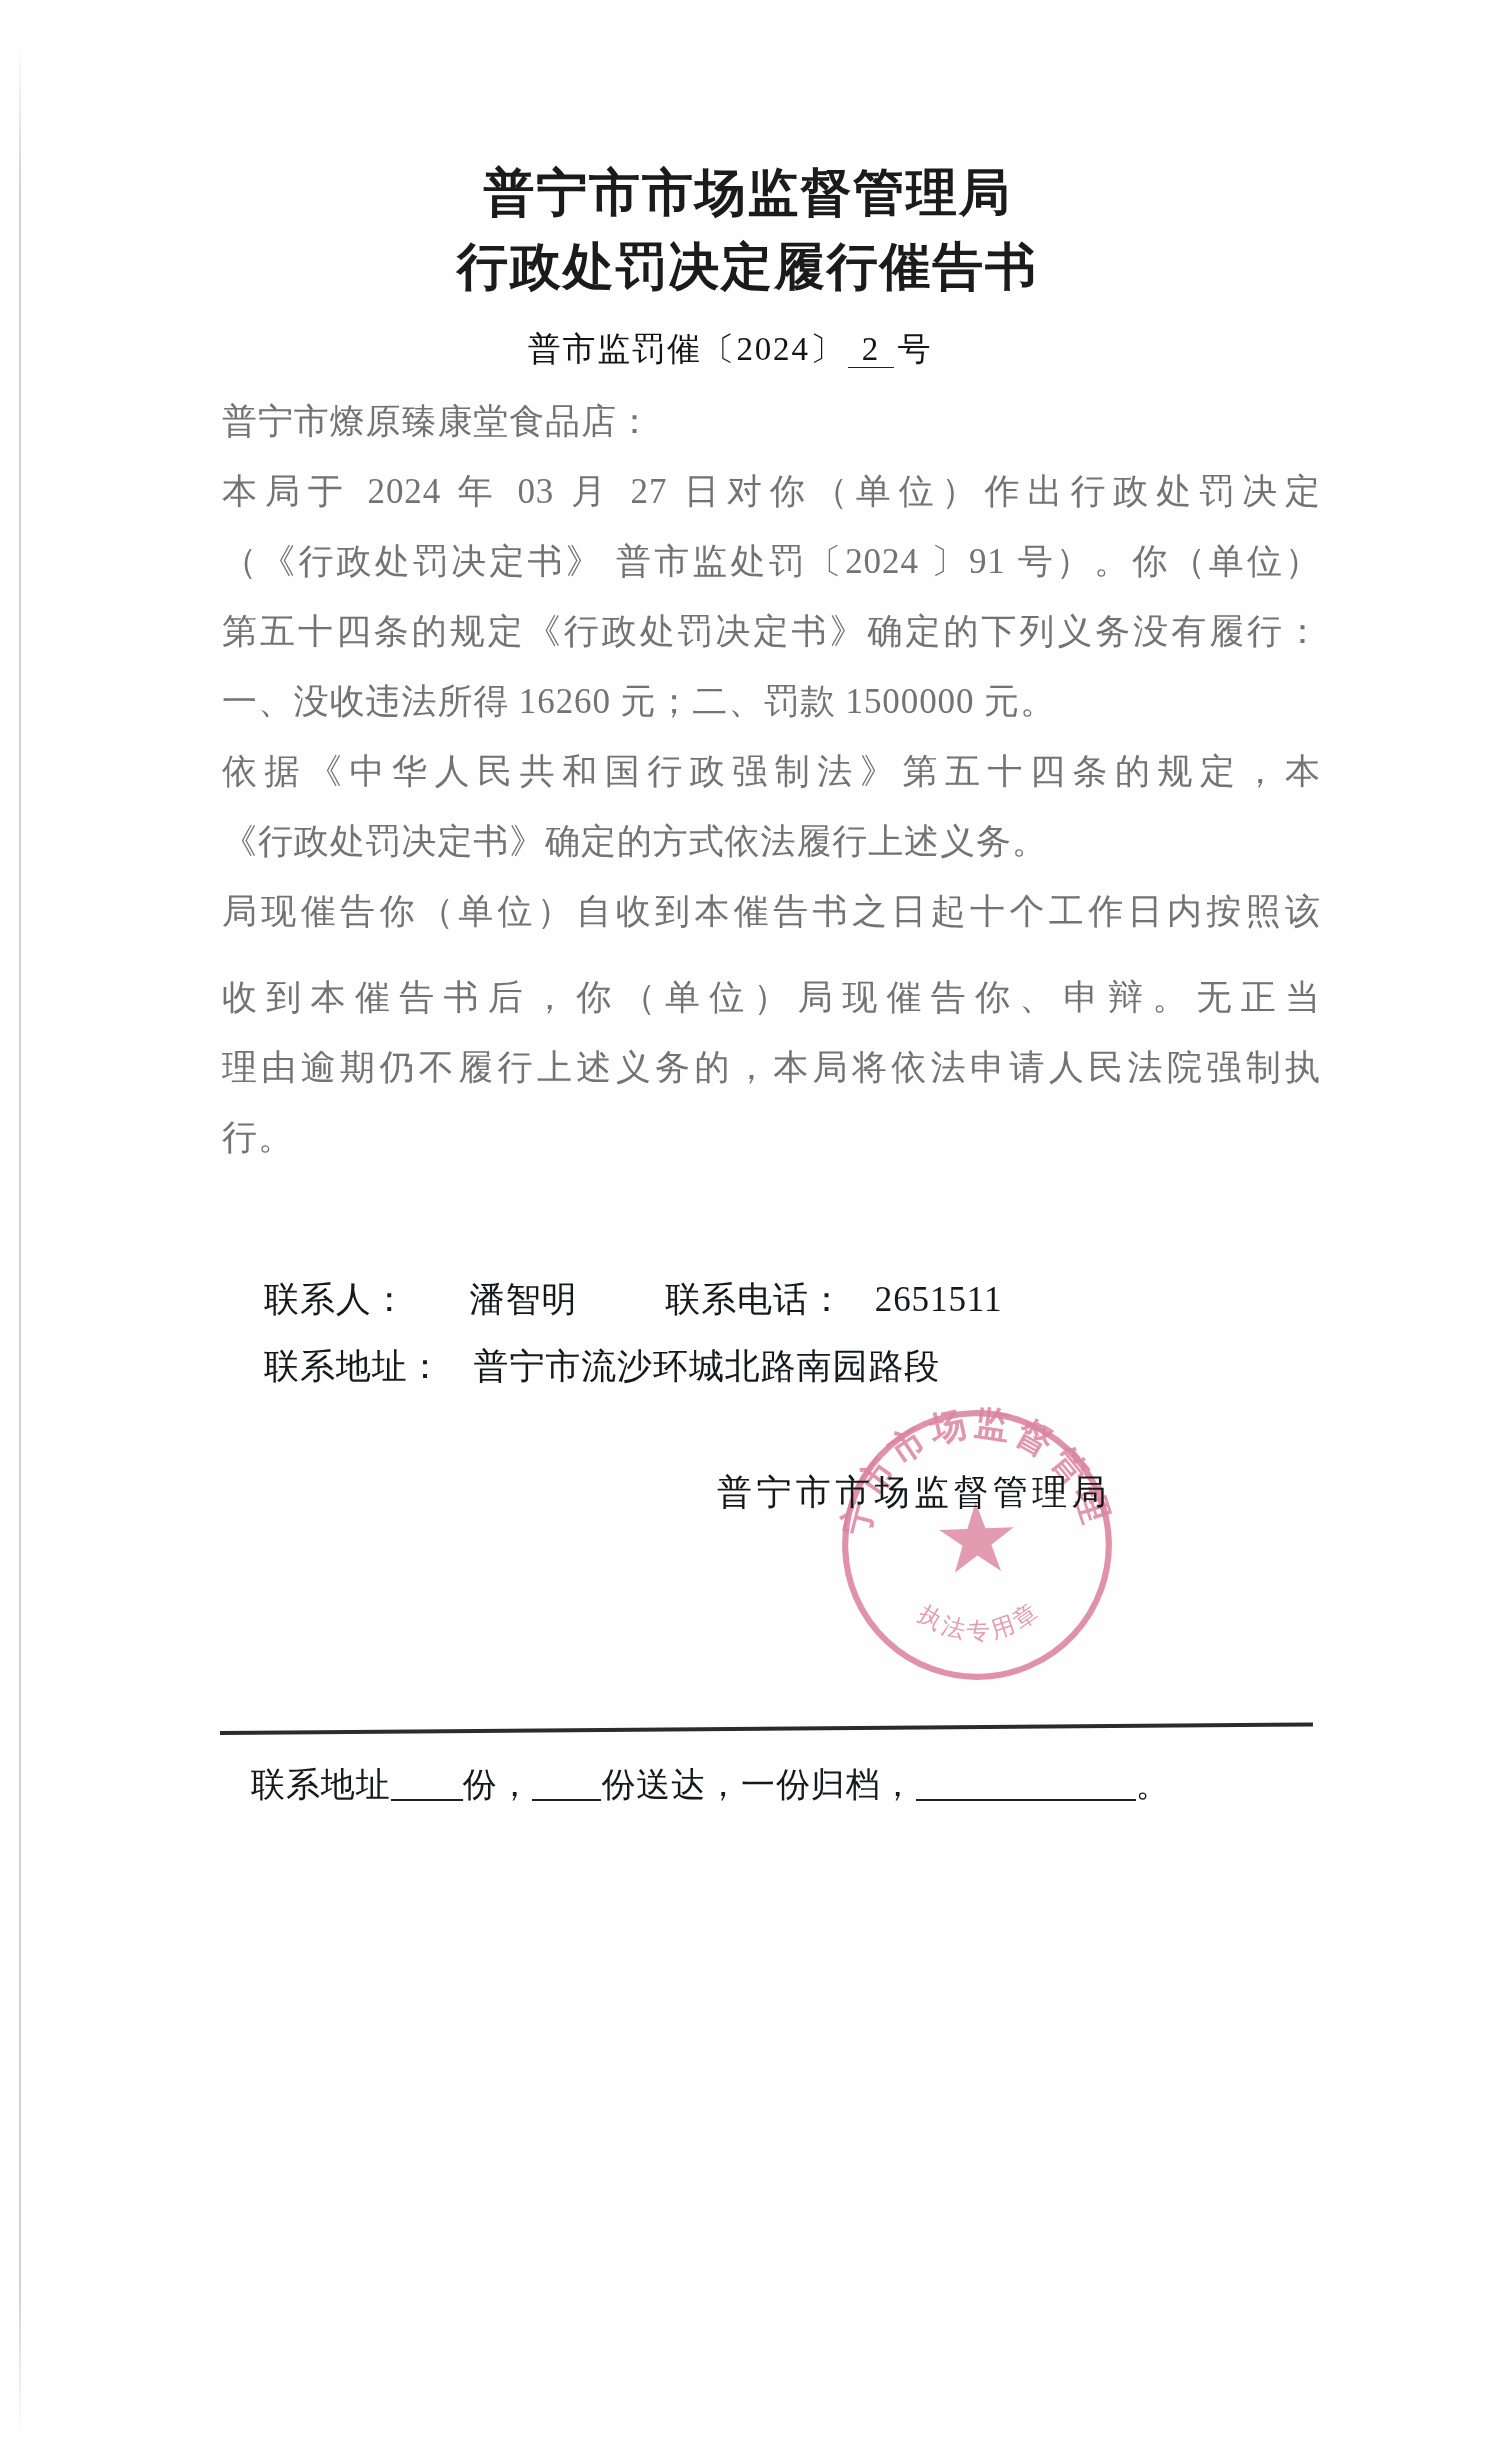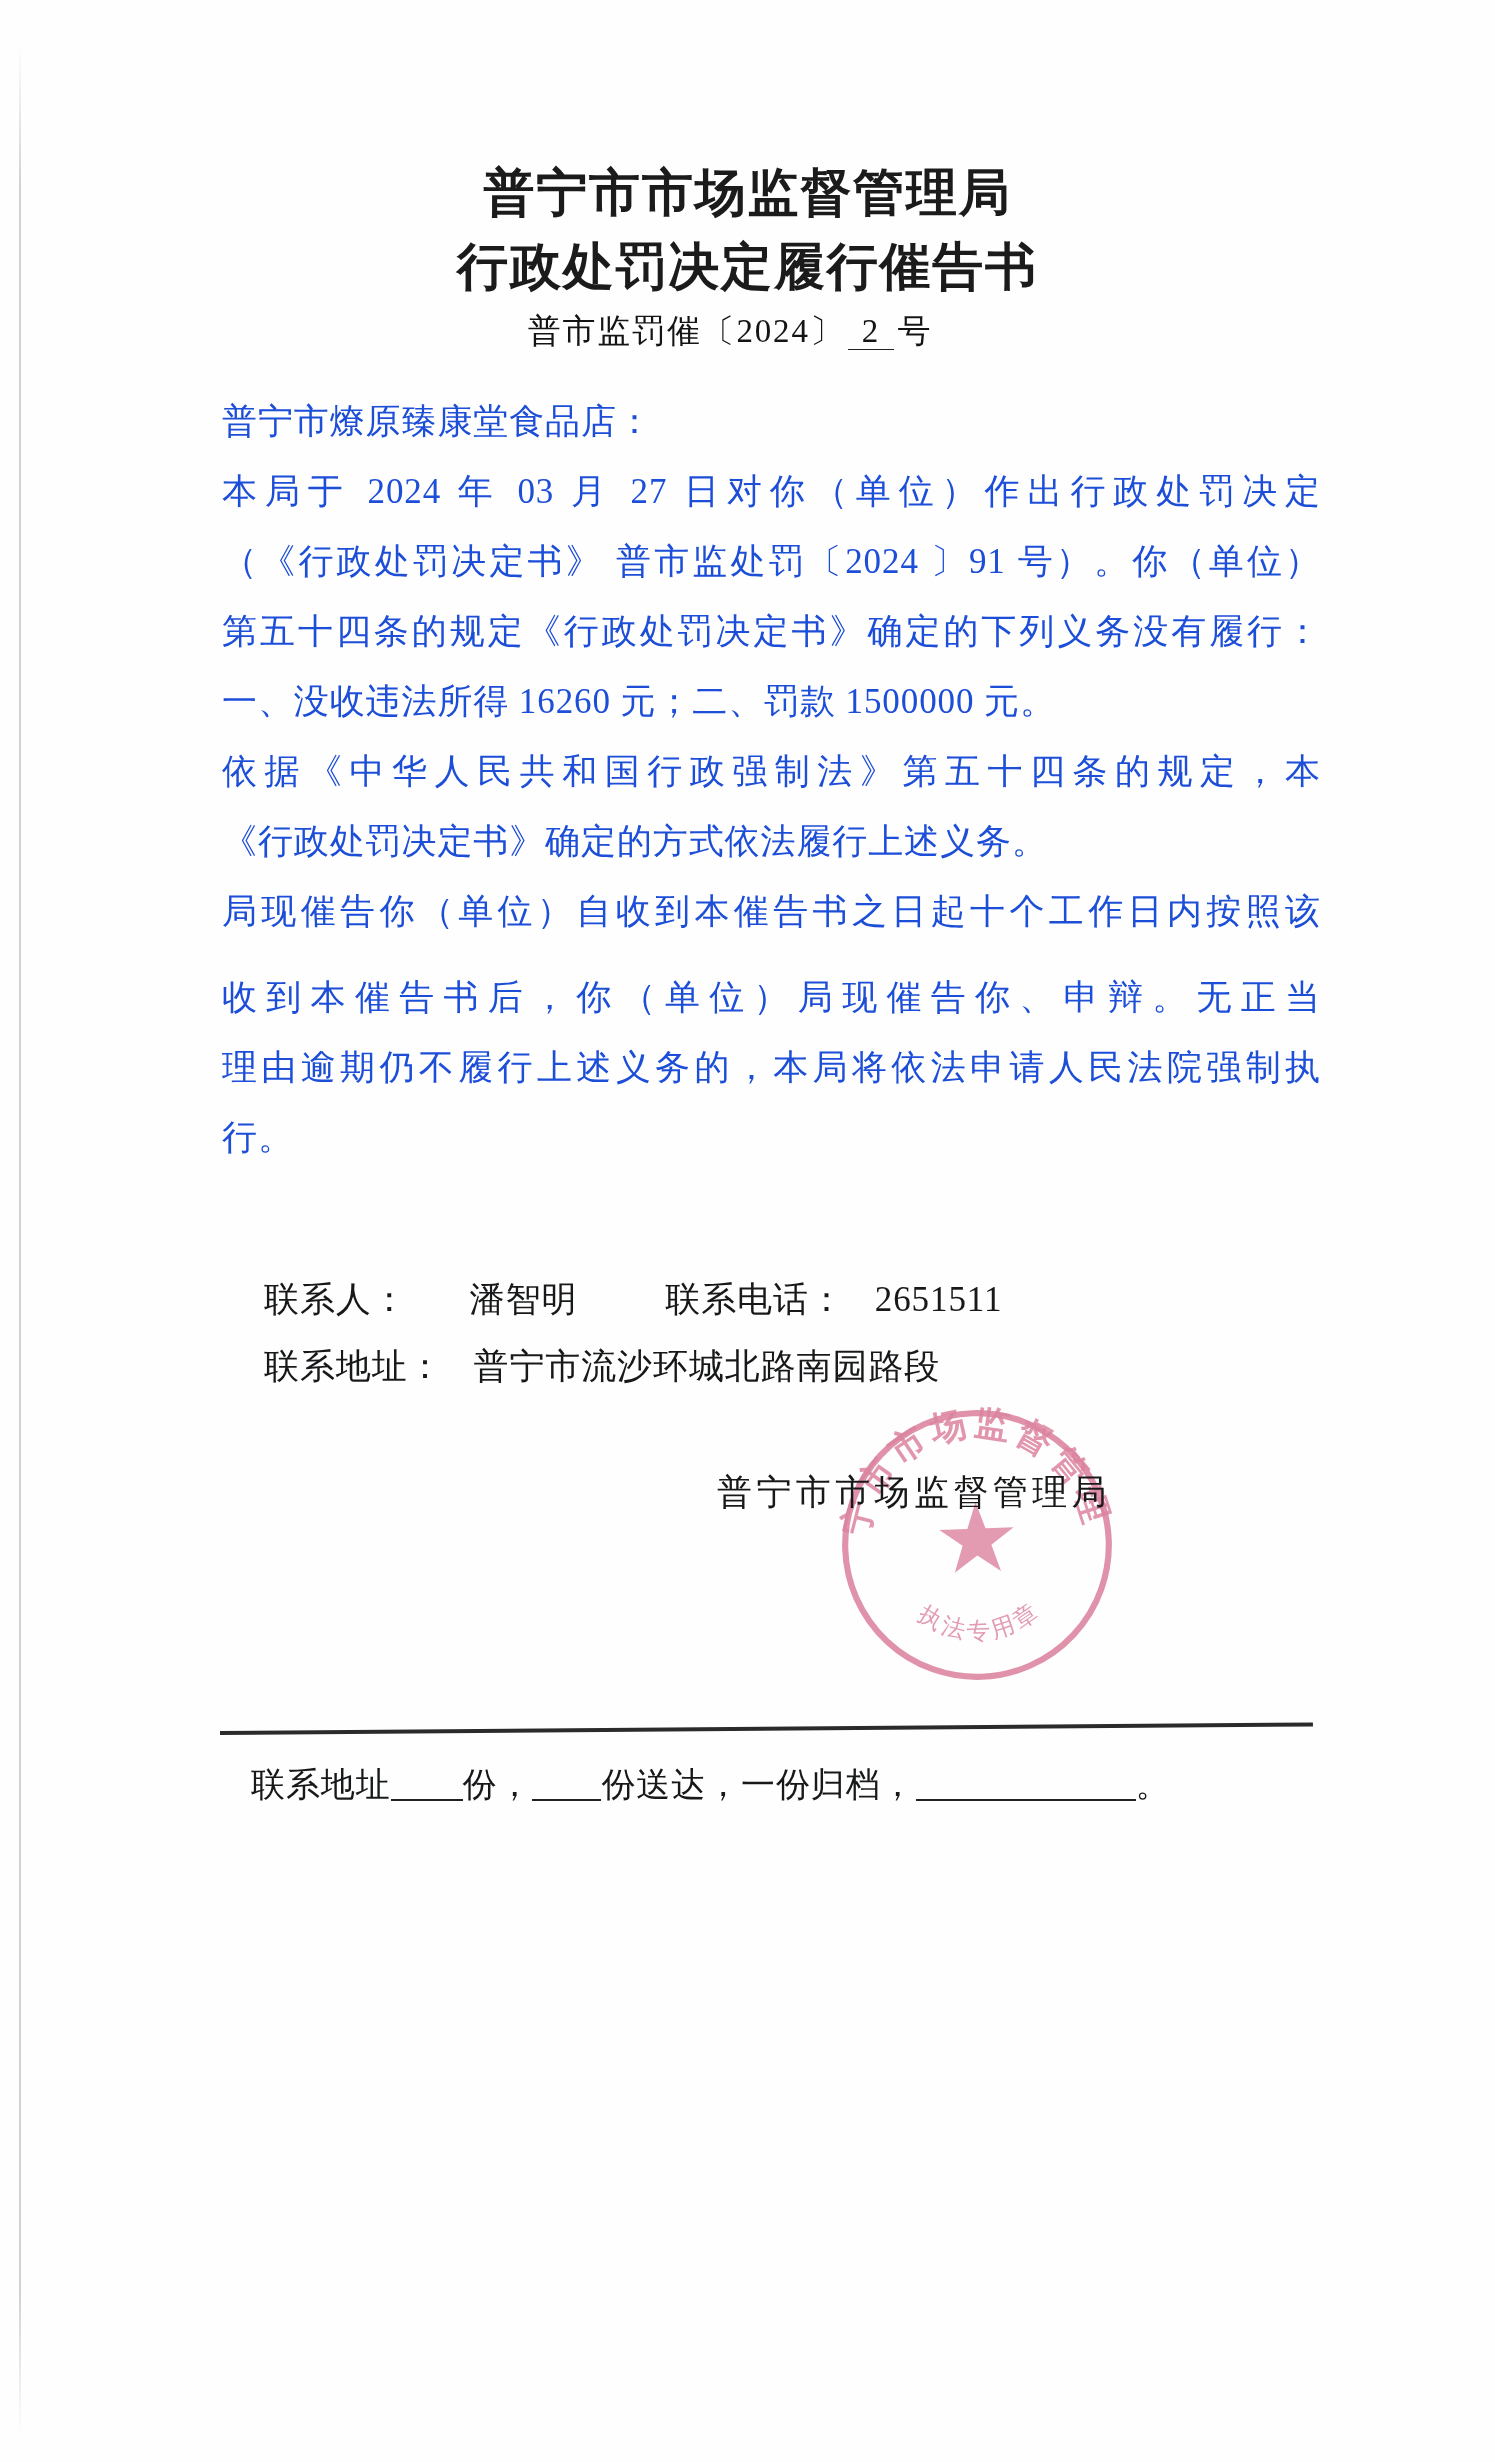--- a/index.html
+++ b/index.html
@@ -54,21 +54,21 @@
     white-space: nowrap;
   }
   .doc-title.line2 {
     margin-top: 3.5px;
   }
 
   
   .doc-number {
     position: absolute;
     left: 0;
-    top: 309px;
+    top: 327px;
     width: 1460px;
     text-align: center;
     font-size: 33px;
     color: #141414;
     letter-spacing: 1.8px;
     white-space: nowrap;
   }
   .doc-number .num-blank {
     display: inline-block;
     min-width: 46px;
@@ -81,21 +81,21 @@
   
   .body-block {
     position: absolute;
     left: 222px;
     top: 387px;
     width: 1099px;
   }
   .line {
     font-size: 35px;
     line-height: 70px;
-    color: #1d4ed8;
+    color: #737373;
     letter-spacing: 0.9px;
     white-space: nowrap;
   }
   .line.justify {
     white-space: normal;
     text-align: justify;
     text-align-last: justify;
   }
   .spacer-sm { height: 16px; }
 

